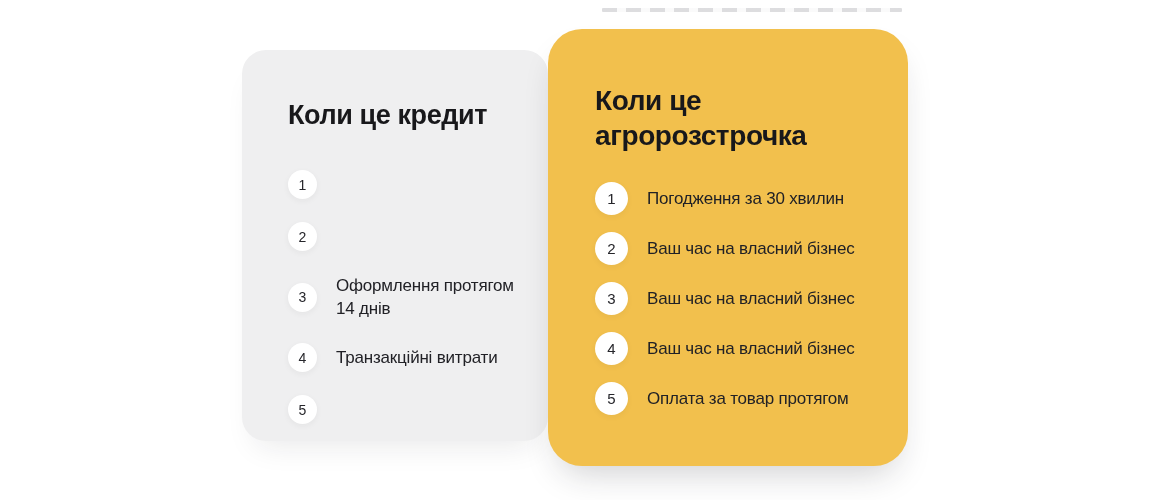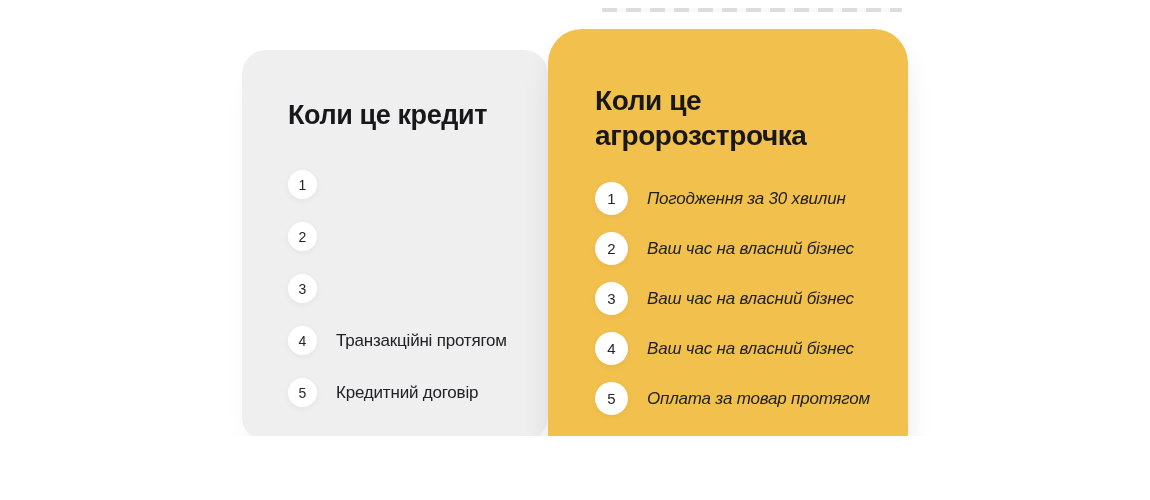--- a/index.html
+++ b/index.html
@@ -3,21 +3,21 @@
 <meta charset="utf-8">
 <style>
   html, body {
     margin: 0;
     padding: 0;
     background: #ffffff;
   }
   .stage {
     position: relative;
     width: 1150px;
-    height: 436px;
+    height: 500px;
     background: #ffffff;
     overflow: hidden;
     font-family: "Liberation Sans", "DejaVu Sans", sans-serif;
     color: #1e1e22;
   }
 
   
   .top-artifact {
     position: absolute;
     left: 602px;
@@ -113,49 +113,48 @@
   .item-label {
     font-size: 17px;
     line-height: 23px;
     font-weight: 500;
     letter-spacing: -0.2px;
     color: #212126;
     max-width: 184px;
   }
   .card-installment .item-label {
     max-width: 242px;
-    font-style: italic;
   }
 </style>
 </head>
 <body>
 
 <div class="stage">
 
   <div class="top-artifact"></div>
 
   <div class="card card-credit">
     <h2 class="card-title">Коли це кредит</h2>
     <div class="items">
       <div class="item-row">
         <span class="num-circle">1</span>
       </div>
       <div class="item-row">
         <span class="num-circle">2</span>
       </div>
       <div class="item-row">
         <span class="num-circle">3</span>
+        <span class="item-label">Оформлення протягом 14 днів</span>
       </div>
       <div class="item-row">
         <span class="num-circle">4</span>
-        <span class="item-label">Транзакційні протягом</span>
+        <span class="item-label">Транзакційні витрати</span>
       </div>
       <div class="item-row">
         <span class="num-circle">5</span>
-        <span class="item-label">Кредитний договір</span>
       </div>
     </div>
   </div>
 
   <div class="card card-installment">
     <h2 class="card-title">Коли це агророзстрочка</h2>
     <div class="items">
       <div class="item-row">
         <span class="num-circle">1</span>
         <span class="item-label">Погодження за 30 хвилин</span>

